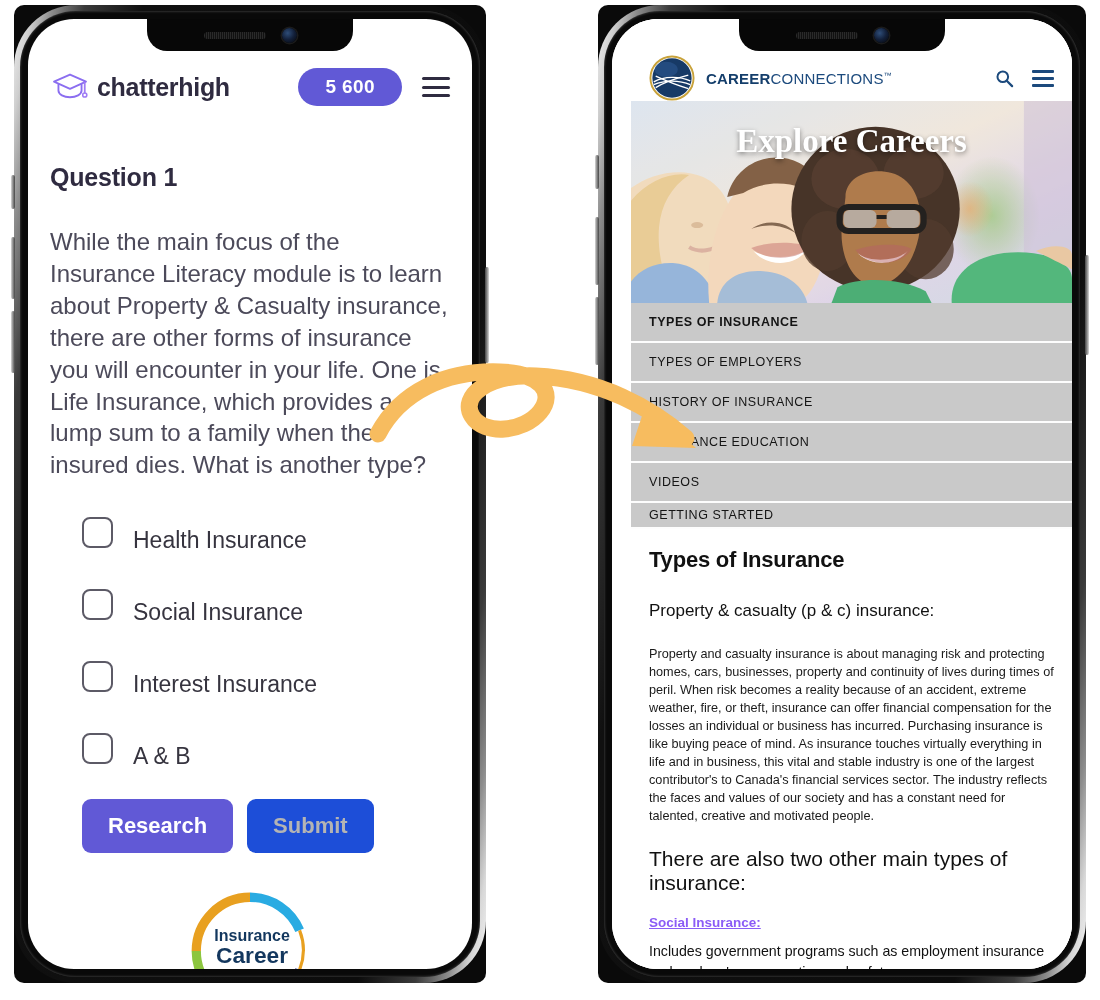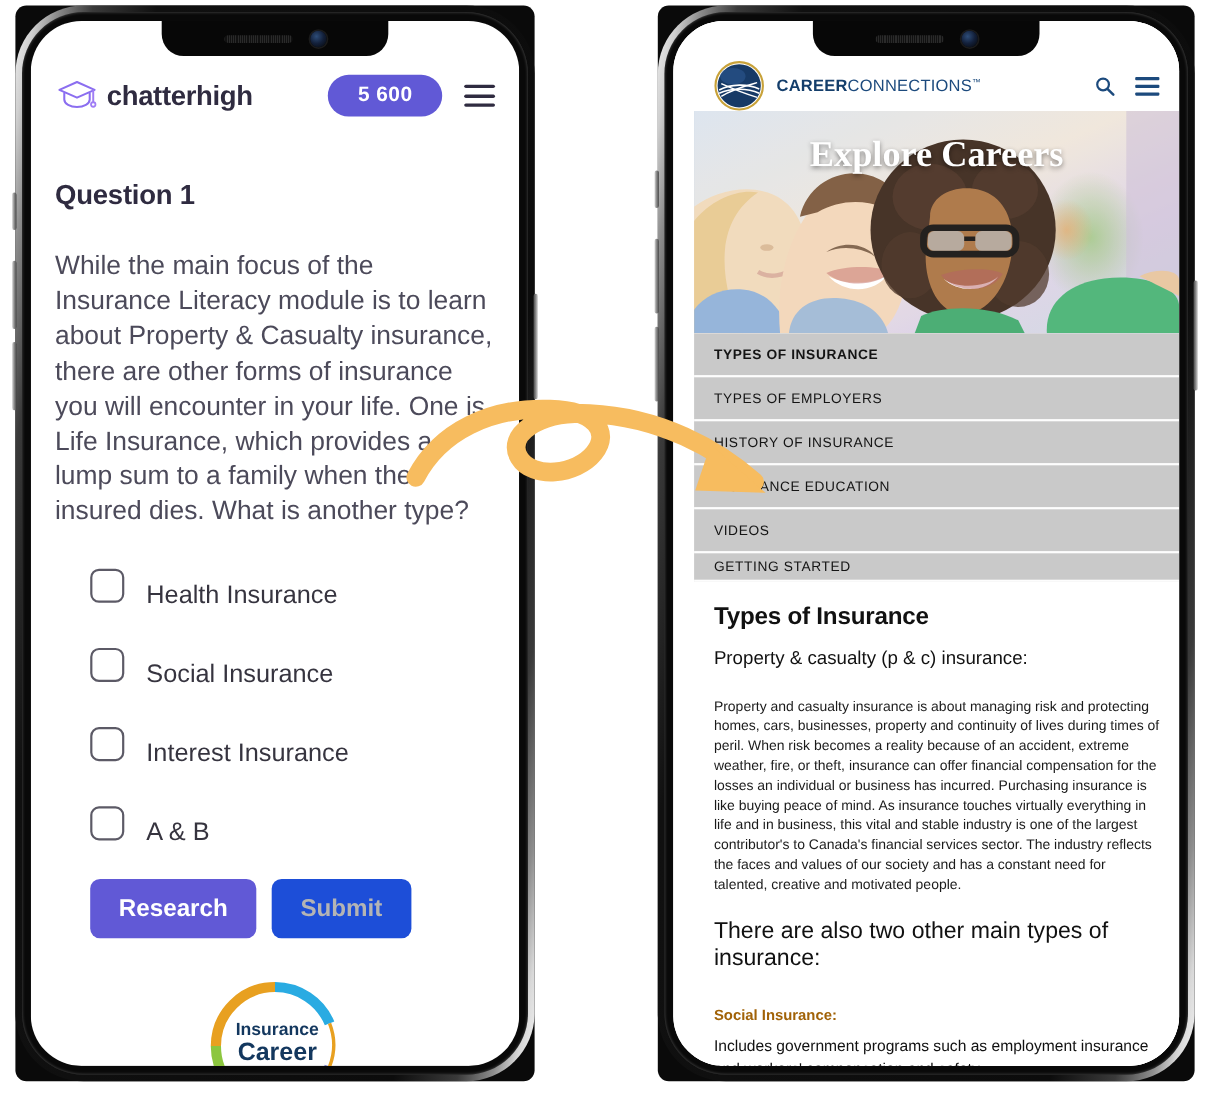--- a/index.html
+++ b/index.html
@@ -164,27 +164,27 @@
   .cc-nav { background: #c9c9c9; }
   .cc-nav-item {
     height: 40px; display: flex; align-items: center;
     padding-left: 18px;
     font-size: 12.5px; letter-spacing: .55px;
     color: #141414; border-bottom: 2px solid #fdfdfd;
   }
   .cc-nav-item.active { font-weight: 700; }
   .cc-content { background: #fff; padding: 18px 18px 0 18px; }
   .cc-h1 { font-size: 22px; font-weight: 700; color: #111; letter-spacing: -.2px; }
-  .cc-h2 { font-size: 17px; font-weight: 400; color: #111; margin-top: 16px; }
+  .cc-h2 { font-size: 17px; font-weight: 400; color: #111; margin-top: 28px; }
   .cc-p {
     font-size: 12.7px; line-height: 1.42; color: #1a1a1a;
     margin-top: 24px; text-align: left;
   }
   .cc-lead { font-size: 21px; color: #111; margin-top: 22px; }
-  .cc-sub { font-size: 13.5px; font-weight: 700; color: #a16207; margin-top: 32px; }
+  .cc-sub { font-size: 13.5px; font-weight: 700; color: #8b5cf6; margin-top: 20px; text-decoration: underline; }
   .cc-body { font-size: 14.2px; line-height: 1.45; color: #111; margin-top: 11px; }
 
   
   #arrow-annotation {
     position: absolute; left: 360px; top: 330px;
     width: 420px; height: 180px; z-index: 60; pointer-events: none;
   }
 </style>
 </head>
 <body>

